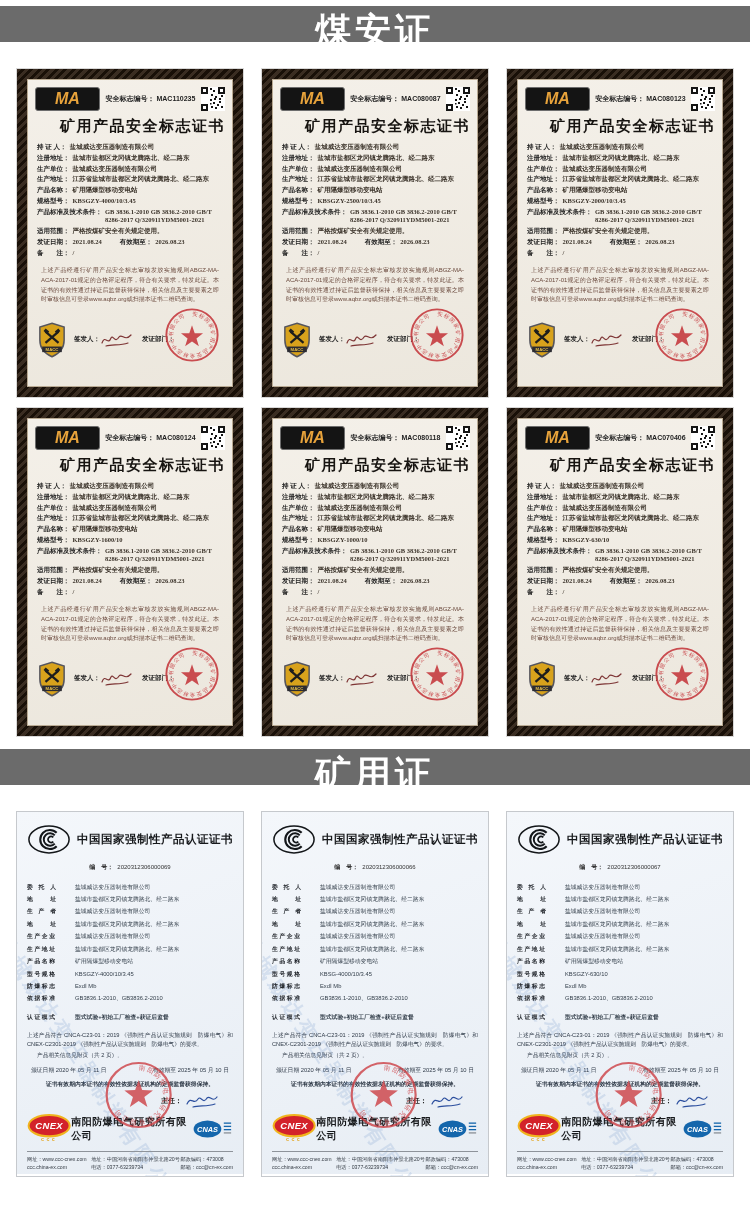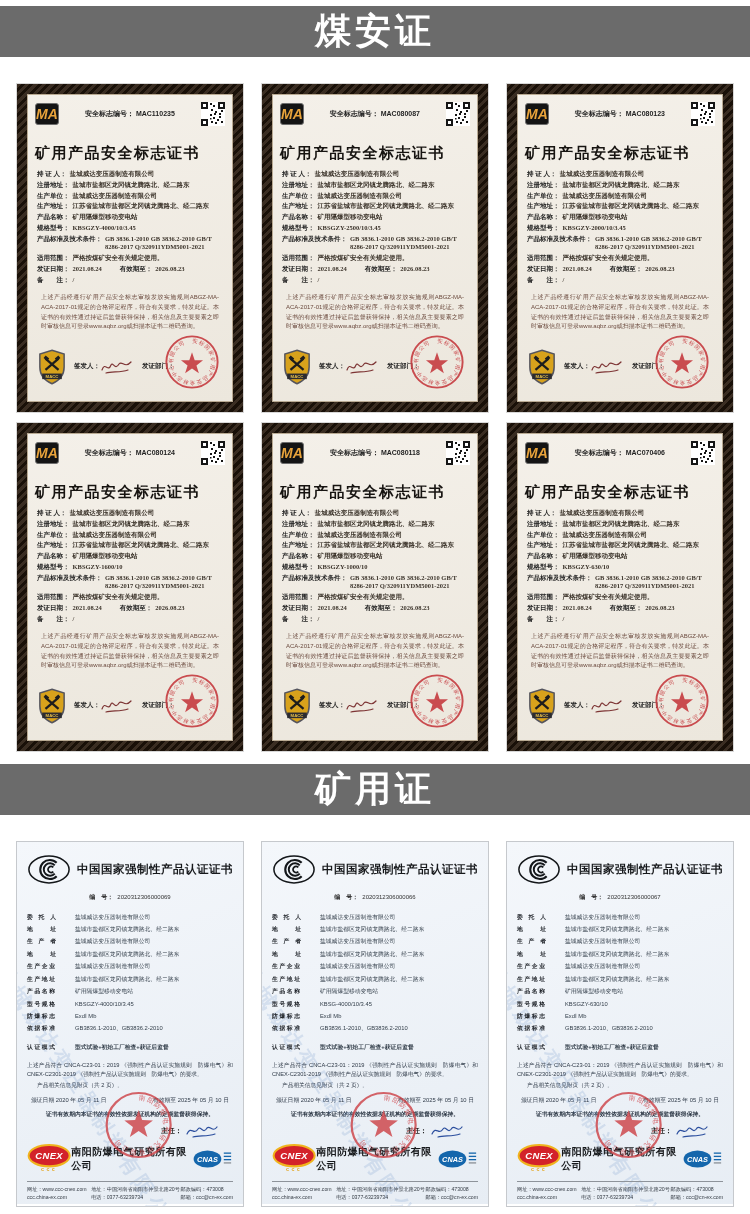--- a/index.html
+++ b/index.html
@@ -1,39 +1,39 @@
 <!DOCTYPE html>
 <html><head>
 <meta charset="utf-8">
 <style>
   * { margin:0; padding:0; box-sizing:border-box; }
   html,body { background:#ffffff; }
   body { width:750px; font-family:"Liberation Sans","DejaVu Sans",sans-serif; }
   .page { width:750px; height:1214px; background:#fff; overflow:hidden; position:relative; }
 
-  .banner { margin-top:6px; height:51px; background:#6b6b6b; color:#fff; font-size:36px;
+  .banner { margin-top:6px; height:36px; background:#6b6b6b; color:#fff; font-size:36px;
             font-weight:bold; text-align:center; line-height:49px; letter-spacing:4px; }
   .banner.second { margin-top:12px; }
 
   .grid { display:flex; flex-wrap:wrap; gap:9px 17px; padding:0 16px; }
   .ma-grid { margin-top:26px; }
   .ccc-grid { margin-top:26px; }
 
   
   .ma-cert { width:228px; height:330px; border:1px solid #d8d8d8;
              background:repeating-linear-gradient(135deg,#3a2d22 0 3px,#191008 3px 6px);
              padding:10px; }
   .ma-inner { width:100%; height:100%; background:linear-gradient(170deg,#f4f0e9,#ece7dd);
               box-shadow:inset 0 0 0 1px #b9aa93; padding:6px 8px; position:relative; }
   .ma-head { display:flex; align-items:center; justify-content:space-between; height:28px; }
   .ma-logo { background:#141414; color:#e8a33b; font-weight:bold; font-style:italic;
-             font-size:14px; padding:2px 0; border-radius:3px; border:1px solid #6d6d6d; }
+             font-size:16px; padding:2px 19px; border-radius:3px; border:1px solid #6d6d6d; }
   .ma-no { font-size:7px; color:#1f1f1f; font-weight:bold; white-space:nowrap; }
-  .ma-title { text-align:left; font-size:15px; font-weight:bold; color:#171411;
-              letter-spacing:1.5px; margin:16px 0 7px; }
+  .ma-title { text-align:right; font-size:15px; font-weight:bold; color:#171411;
+              letter-spacing:1.5px; margin:4px 0 7px; }
   .frow { display:flex; font-size:6.5px; line-height:1.3; margin:2.4px 0; padding:0 2px; }
   .flabel { font-weight:bold; color:#1d1d1d; white-space:nowrap; margin-right:3px; }
   .fval { color:#3b332a; font-weight:bold; font-family:"Liberation Serif","DejaVu Serif",serif; }
   .gap18 { display:inline-block; width:18px; }
   .ma-para { font-size:6px; color:#6b4a3e; margin:9px 6px 0; line-height:1.6; text-align:justify; }
   .ma-foot { display:flex; align-items:center; margin-top:7px; padding:0 3px; position:relative; height:56px; }
   .sig-label { font-size:6.5px; font-weight:bold; color:#222; margin-left:8px; white-space:nowrap; }
   .ma-stamp { position:absolute; right:4px; top:-6px; opacity:.88; }
 
   

